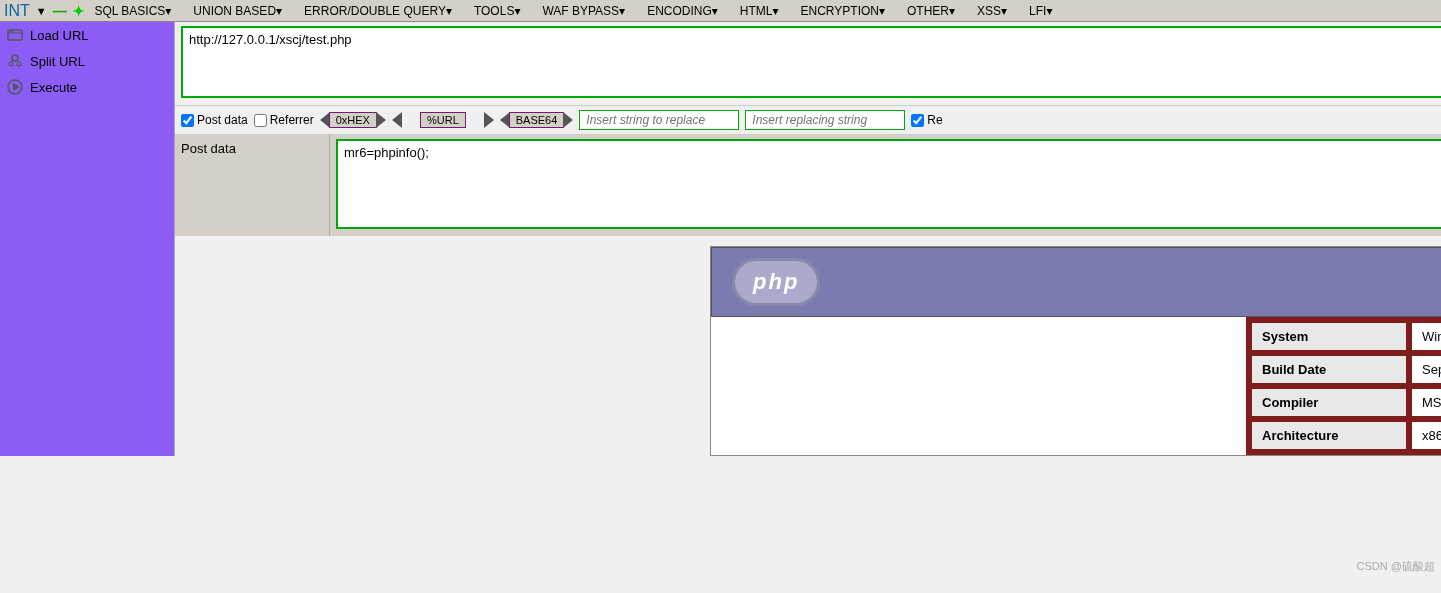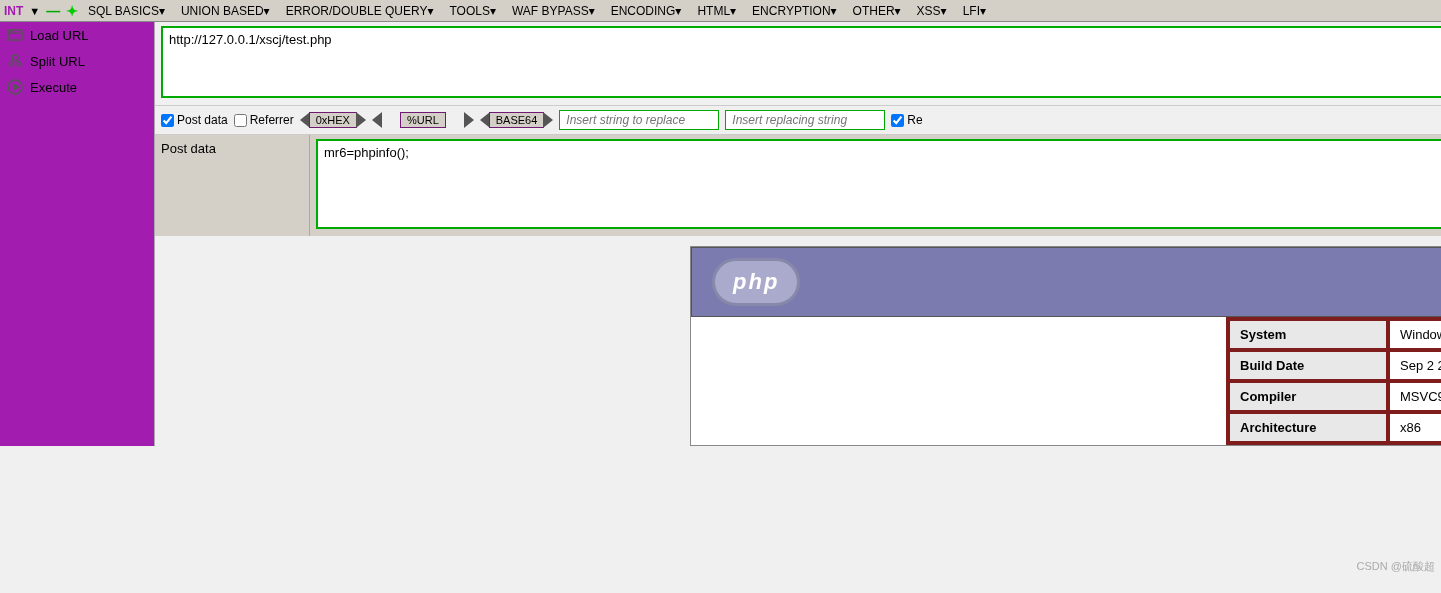--- a/index.html
+++ b/index.html
@@ -9,46 +9,46 @@
     .toolbar {
       display: flex;
       align-items: center;
       background: #d4d0c8;
       border-bottom: 1px solid #888;
       padding: 2px 4px;
       gap: 6px;
       height: 22px;
     }
     .toolbar-label {
-      font-size: 12px;
-      font-weight: bold;
-      color: #a21caf;
+      font-size: 16px;
+      font-weight: normal;
+      color: #0369a1;
     }
     .toolbar-green-dash { color: #00aa00; font-weight: bold; font-size: 14px; }
     .toolbar-green-plus { color: #00cc00; font-weight: bold; font-size: 14px; }
     .toolbar-menu-items {
       display: flex;
-      gap: 8px;
+      gap: 14px;
       justify-content: flex-end;
     }
     .menu-item {
       font-size: 12px;
       color: #000;
       cursor: pointer;
       padding: 1px 4px;
     }
 
     
     .main-container {
       display: flex;
       width: 1441px;
     }
     .left-panel {
-      width: 155px;
-      background: #a21caf;
+      width: 175px;
+      background: #8b5cf6;
       border-right: 1px solid #aaa;
       min-height: 310px;
       flex-shrink: 0;
     }
     .left-btn {
       display: flex;
       align-items: center;
       padding: 4px 6px;
       gap: 6px;
       cursor: pointer;
@@ -197,21 +197,21 @@
 
     
     .php-table {
       width: 820px;
       margin-left: 535px;
       border-collapse: collapse;
       border: 1px solid #999;
       background: white;
     }
     .php-table td {
-      border: 4px solid #7f1d1d;
+      border: 6px solid #7f1d1d;
       padding: 6px 10px;
       font-size: 13px;
       vertical-align: top;
     }
     .php-table td:first-child {
       font-weight: bold;
       background: #e8e8e8;
       width: 160px;
       white-space: nowrap;
     }

